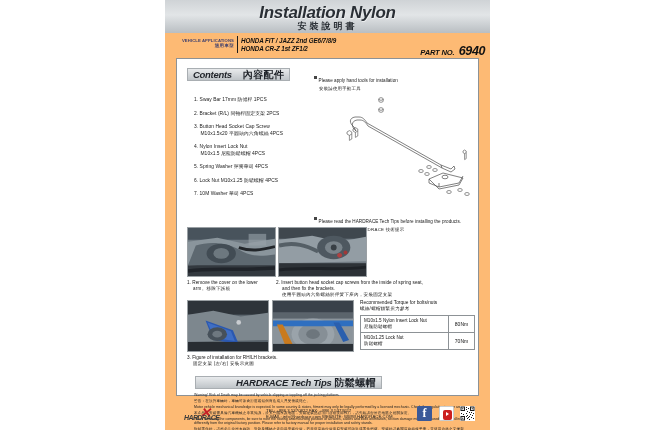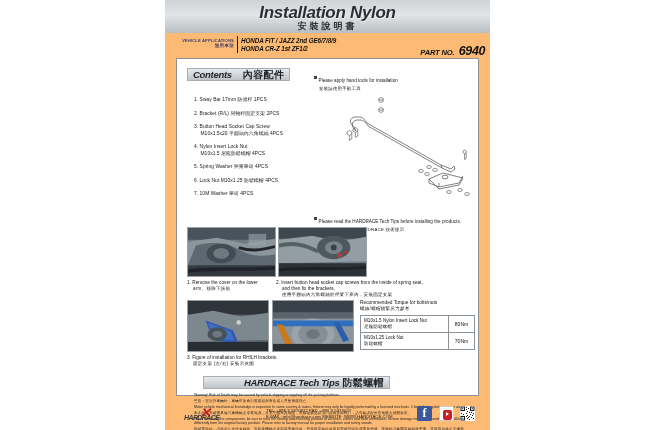--- a/index.html
+++ b/index.html
@@ -451,21 +451,21 @@
           </tr>
         </tbody>
           </table>
       </div>
 
       <div class="step" style="left:10px; top:296px; width:200px;">
         <div class="en">3. Figure of installation for RH/LH brackets.</div>
         <div class="cn ind">固定支架 (左/右) 安裝示意圖</div>
       </div>
 
-      <div class="sec-head" style="left:26px; top:317px;padding-left:40px;">
+      <div class="sec-head" style="left:18px; top:317px;padding-left:40px;">
         <span class="en">HARDRACE Tech Tips</span>
         <span class="cn">防鬆螺帽</span>
       </div>
 
       <div class="tips-body" style="top:334px;">
         <p>Warning! Risk of Death may be caused by vehicle slipping or toppling off the jacking platform.</p>
         <p class="cn">警告：在頂升車輛時，車輛可能會滑落或傾倒而造成人員受傷或死亡。</p>
         <p>Motor vehicle mechanical knowledge is expected. In some country &amp; states, fitment may only be legally performed by a licensed mechanic. Check the regulation in your area.</p>
         <p class="cn">本產品之安裝需具備汽車機械之專業知識，於某些國家及地區，安裝改裝品必須由合格技師執行，請先確認您所在地區之相關規定。</p>
         <p>When removing the components, be sure to note the routing and mounting position of all wires, cables and bolts orientation, section damage might be caused by reinstalling differently from the original factory position. Please refer to factory manual for proper installation and safety stands.</p>

